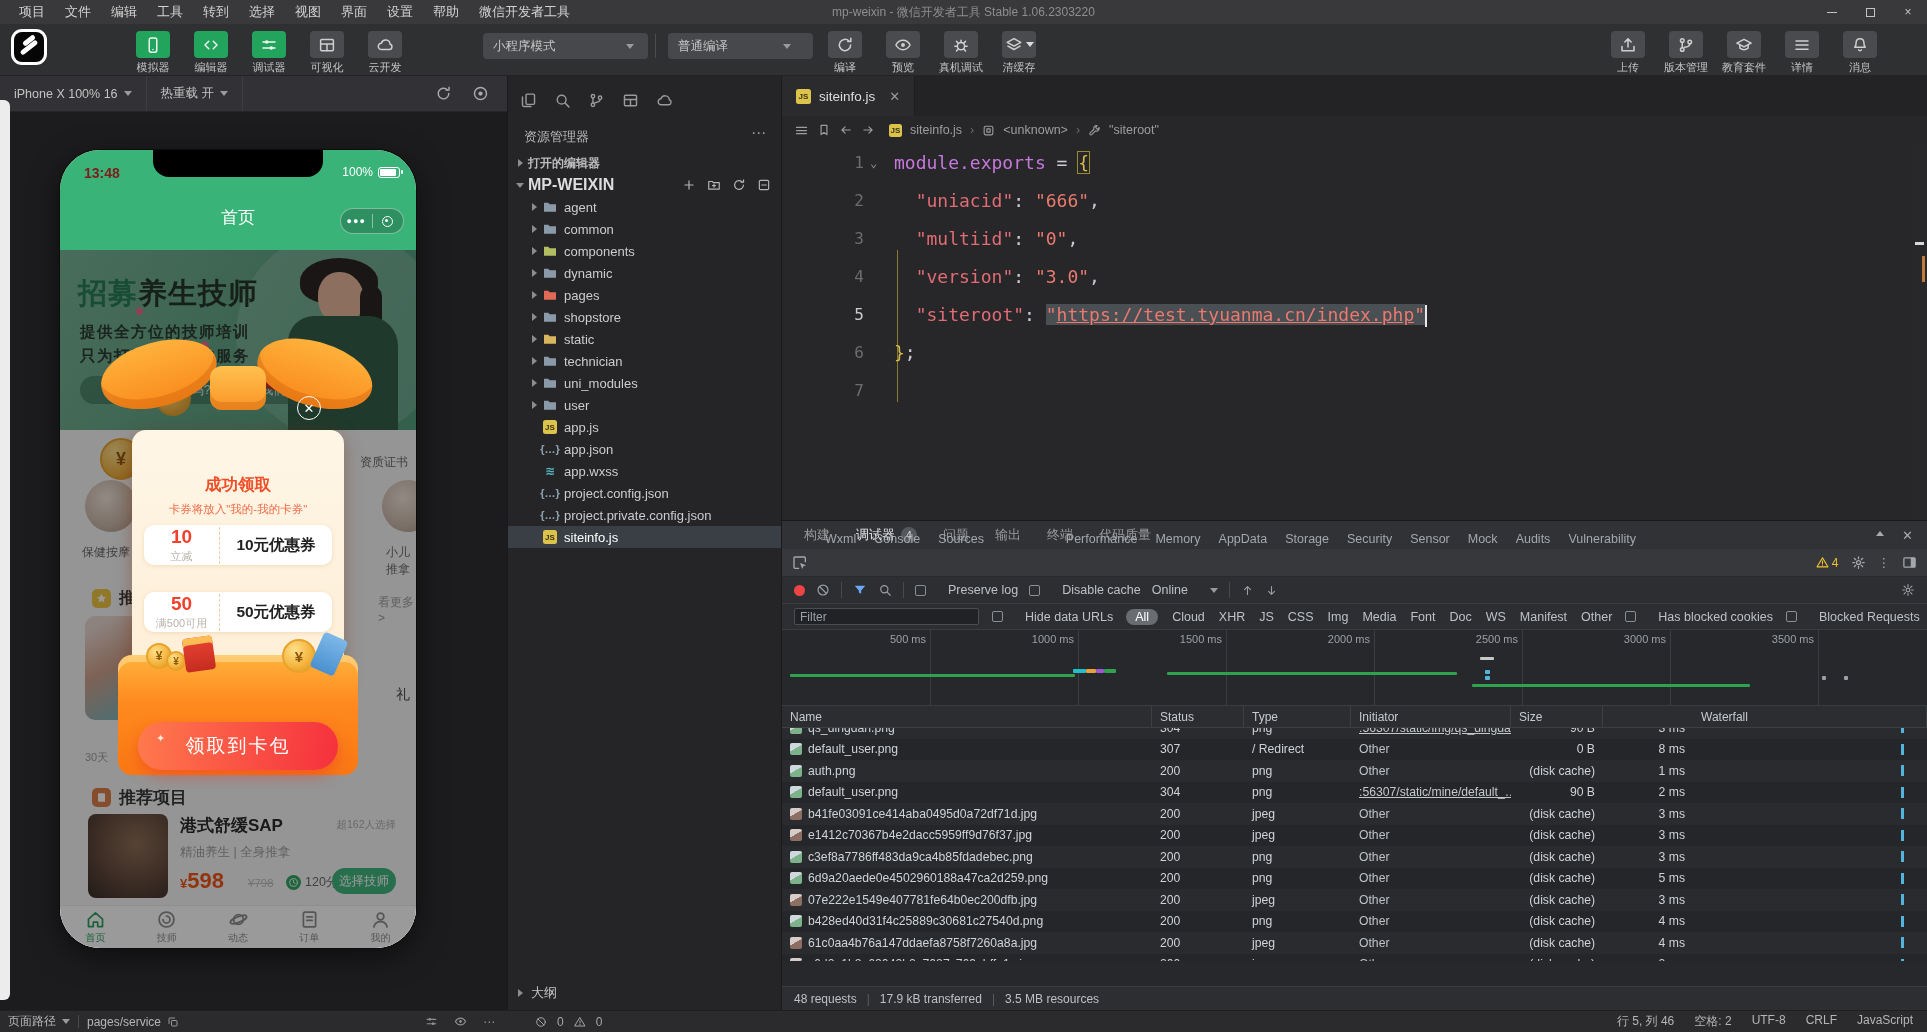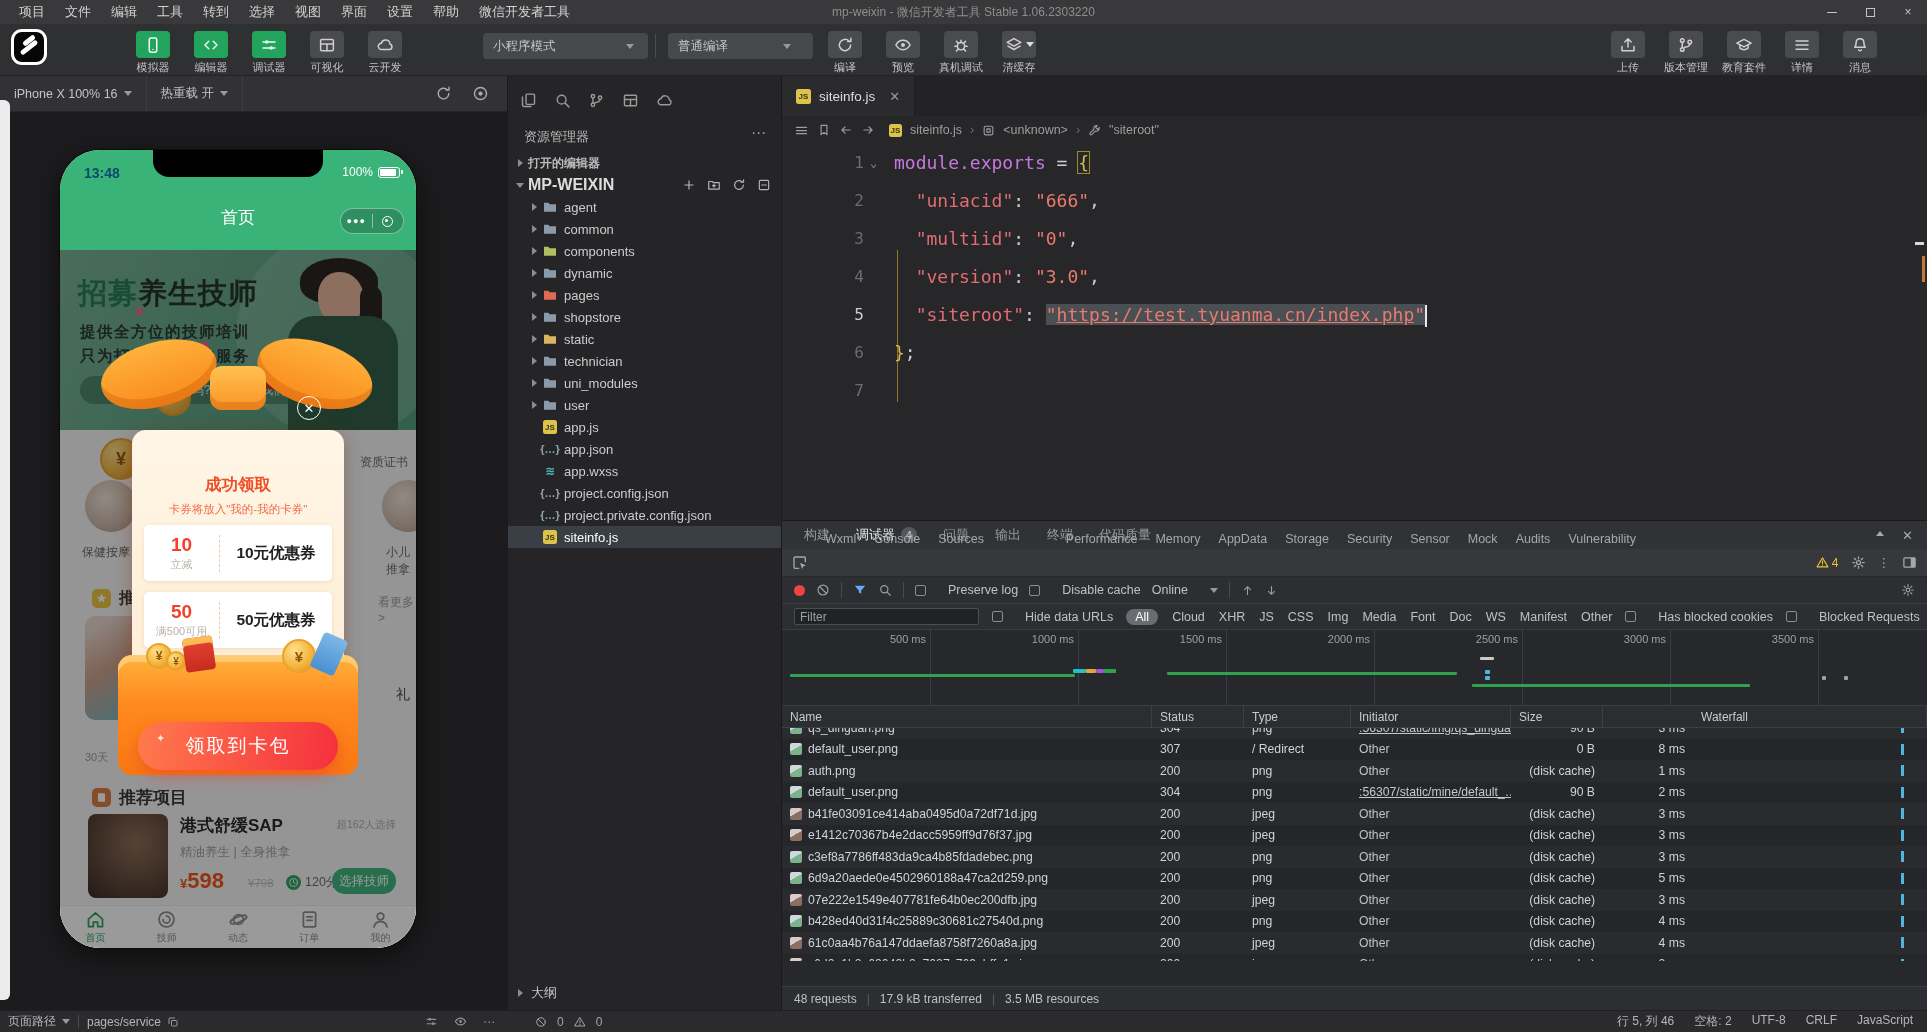--- a/index.html
+++ b/index.html
@@ -43,21 +43,21 @@
   #sim { position:absolute; left:0; top:0; width:507px; height:934px; background:#1c1c1e; }
   #simbar { position:absolute; left:0; top:0; width:507px; height:36px; background:#323236; border-bottom:1px solid #262628; display:flex;align-items:center; color:#c3c3c3; font-size:12.5px; }
   .simseg { display:flex; align-items:center; gap:6px; padding:0 14px; height:100%; border-right:1px solid #3e3e42; cursor:pointer; }
   #simbar .right { margin-left:auto; display:flex; gap:20px; padding-right:18px; color:#ababab; }
   #sliver { position:absolute; left:0; top:24px; width:10px; height:900px; background:#ececec; border-radius:0 6px 6px 0; }
 
   
   #phone { position:absolute; left:60px; top:74px; width:356px; height:798px; border-radius:40px; background:#fff; overflow:hidden; box-shadow:0 0 0 1px #0c0c0c,0 8px 30px rgba(0,0,0,.55); }
   #ph-head { position:absolute; left:0; top:0; width:356px; height:100px; background:#3ab379; }
   #notch { position:absolute; left:93px; top:0; width:170px; height:27px; background:#000; border-radius:0 0 16px 16px; }
-  #ph-time { position:absolute; left:24px; top:15px; color:#0c4a6e; font-size:14px; font-weight:bold; }
+  #ph-time { position:absolute; left:24px; top:15px; color:#7f1d1d; font-size:14px; font-weight:bold; }
   #ph-batt { position:absolute; right:16px; top:15px; color:#fff; font-size:12px; display:flex; align-items:center; gap:5px; }
   .battery { width:22px; height:11px; border:1.4px solid #fff; border-radius:3px; position:relative; }
   .battery i { position:absolute; left:1px; top:1px; bottom:1px; width:16px; background:#fff; border-radius:1px; }
   .battery:after { content:""; position:absolute; right:-4px; top:2.5px; width:2.4px; height:4px; background:#fff; border-radius:1px; }
   #ph-navtitle { position:absolute; left:0; top:56px; width:356px; text-align:center; color:#fff; font-size:17px; }
   #capsule { position:absolute; right:12px; top:58px; width:64px; height:26px; border:1px solid rgba(255,255,255,.4); background:rgba(0,0,0,.2); border-radius:14px; display:flex; align-items:center; color:#fff; }
   #capsule .dots { flex:1; text-align:center; font-size:9px; letter-spacing:1px; }
   #capsule .div { width:1px; height:14px; background:rgba(255,255,255,.45); }
   #capsule .tgt { flex:1; display:flex; align-items:center; justify-content:center; }
   #capsule .tgt i { width:11px; height:11px; border:1.6px solid #fff; border-radius:50%; position:relative; }
@@ -85,21 +85,21 @@
   .sec-head .badge { width:19px; height:19px; border-radius:5px; display:flex; align-items:center; justify-content:center; color:#fff; }
   .sec-head .t { font-size:16px; font-weight:bold; color:#333; }
 
   #dim { position:absolute; left:0; top:0; width:356px; height:698px; background:rgba(15,15,15,.42); z-index:5; }
   #pop-close { position:absolute; left:237px; top:146px; width:24px; height:24px; border:1.6px solid #fff; border-radius:50%; color:#fff; font-size:13px; display:flex; align-items:center; justify-content:center; z-index:9; cursor:pointer; }
   .bow-loop { position:absolute; top:92px; width:118px; height:64px; background:linear-gradient(#ffb13c,#f98a1b); border-radius:48% 52% 50% 50%; box-shadow:inset 0 -10px 0 rgba(200,90,10,.35); z-index:6; }
   .bow-knot { position:absolute; left:150px; top:116px; width:56px; height:44px; background:linear-gradient(#ffc14e,#fa9426); border-radius:12px; z-index:7; box-shadow:inset 0 -8px 0 rgba(205,100,15,.4); }
   #pop-panel { position:absolute; left:72px; top:180px; width:212px; height:258px; background:linear-gradient(#fff6e6,#fdeed6); border-radius:14px; z-index:7; box-shadow:0 4px 18px rgba(120,40,0,.35); text-align:center; }
   #pop-title { margin-top:44px; color:#f04e28; font-size:16.5px; font-weight:bold; }
   #pop-sub { margin-top:6px; color:#ef6c4a; font-size:11.5px; }
-  .coupon { position:absolute; left:12px; width:188px; height:56px; background:#fff; border-radius:5px; display:flex; align-items:center; box-shadow:0 1px 4px rgba(200,120,40,.18); }
+  .coupon { position:absolute; left:12px; width:188px; height:40px; background:#fff; border-radius:10px; display:flex; align-items:center; box-shadow:0 1px 4px rgba(200,120,40,.18); }
   .coupon .left { width:76px; border-right:1.5px dashed #f2cba6; }
   .coupon .amt { color:#f3402b; font-size:19px; font-weight:bold; line-height:20px; }
   .coupon .cond { color:#b9b2aa; font-size:11px; margin-top:2px; }
   .coupon .name { flex:1; color:#222; font-size:15.5px; font-weight:bold; }
   #pop-base { position:absolute; left:58px; top:405px; width:240px; height:120px; background:linear-gradient(#ffb23e,#ff8a1e 40%,#f97714); border-radius:14px; z-index:8; box-shadow:inset 0 7px 0 rgba(255,230,170,.5); }
   #pop-btn { position:absolute; left:78px; top:472px; width:200px; height:48px; border-radius:24px; background:linear-gradient(100deg,#ff7a4d,#f5303d); color:#fff; font-size:19px; letter-spacing:2px; display:flex; align-items:center; justify-content:center; z-index:9; box-shadow:0 6px 14px rgba(235,60,40,.5); cursor:pointer; }
   #pop-btn .spark { position:absolute; left:18px; top:10px; color:#ffe9d9; font-size:11px; }
 
   
   #prod { position:absolute; left:20px; top:560px; width:316px; height:92px; }

